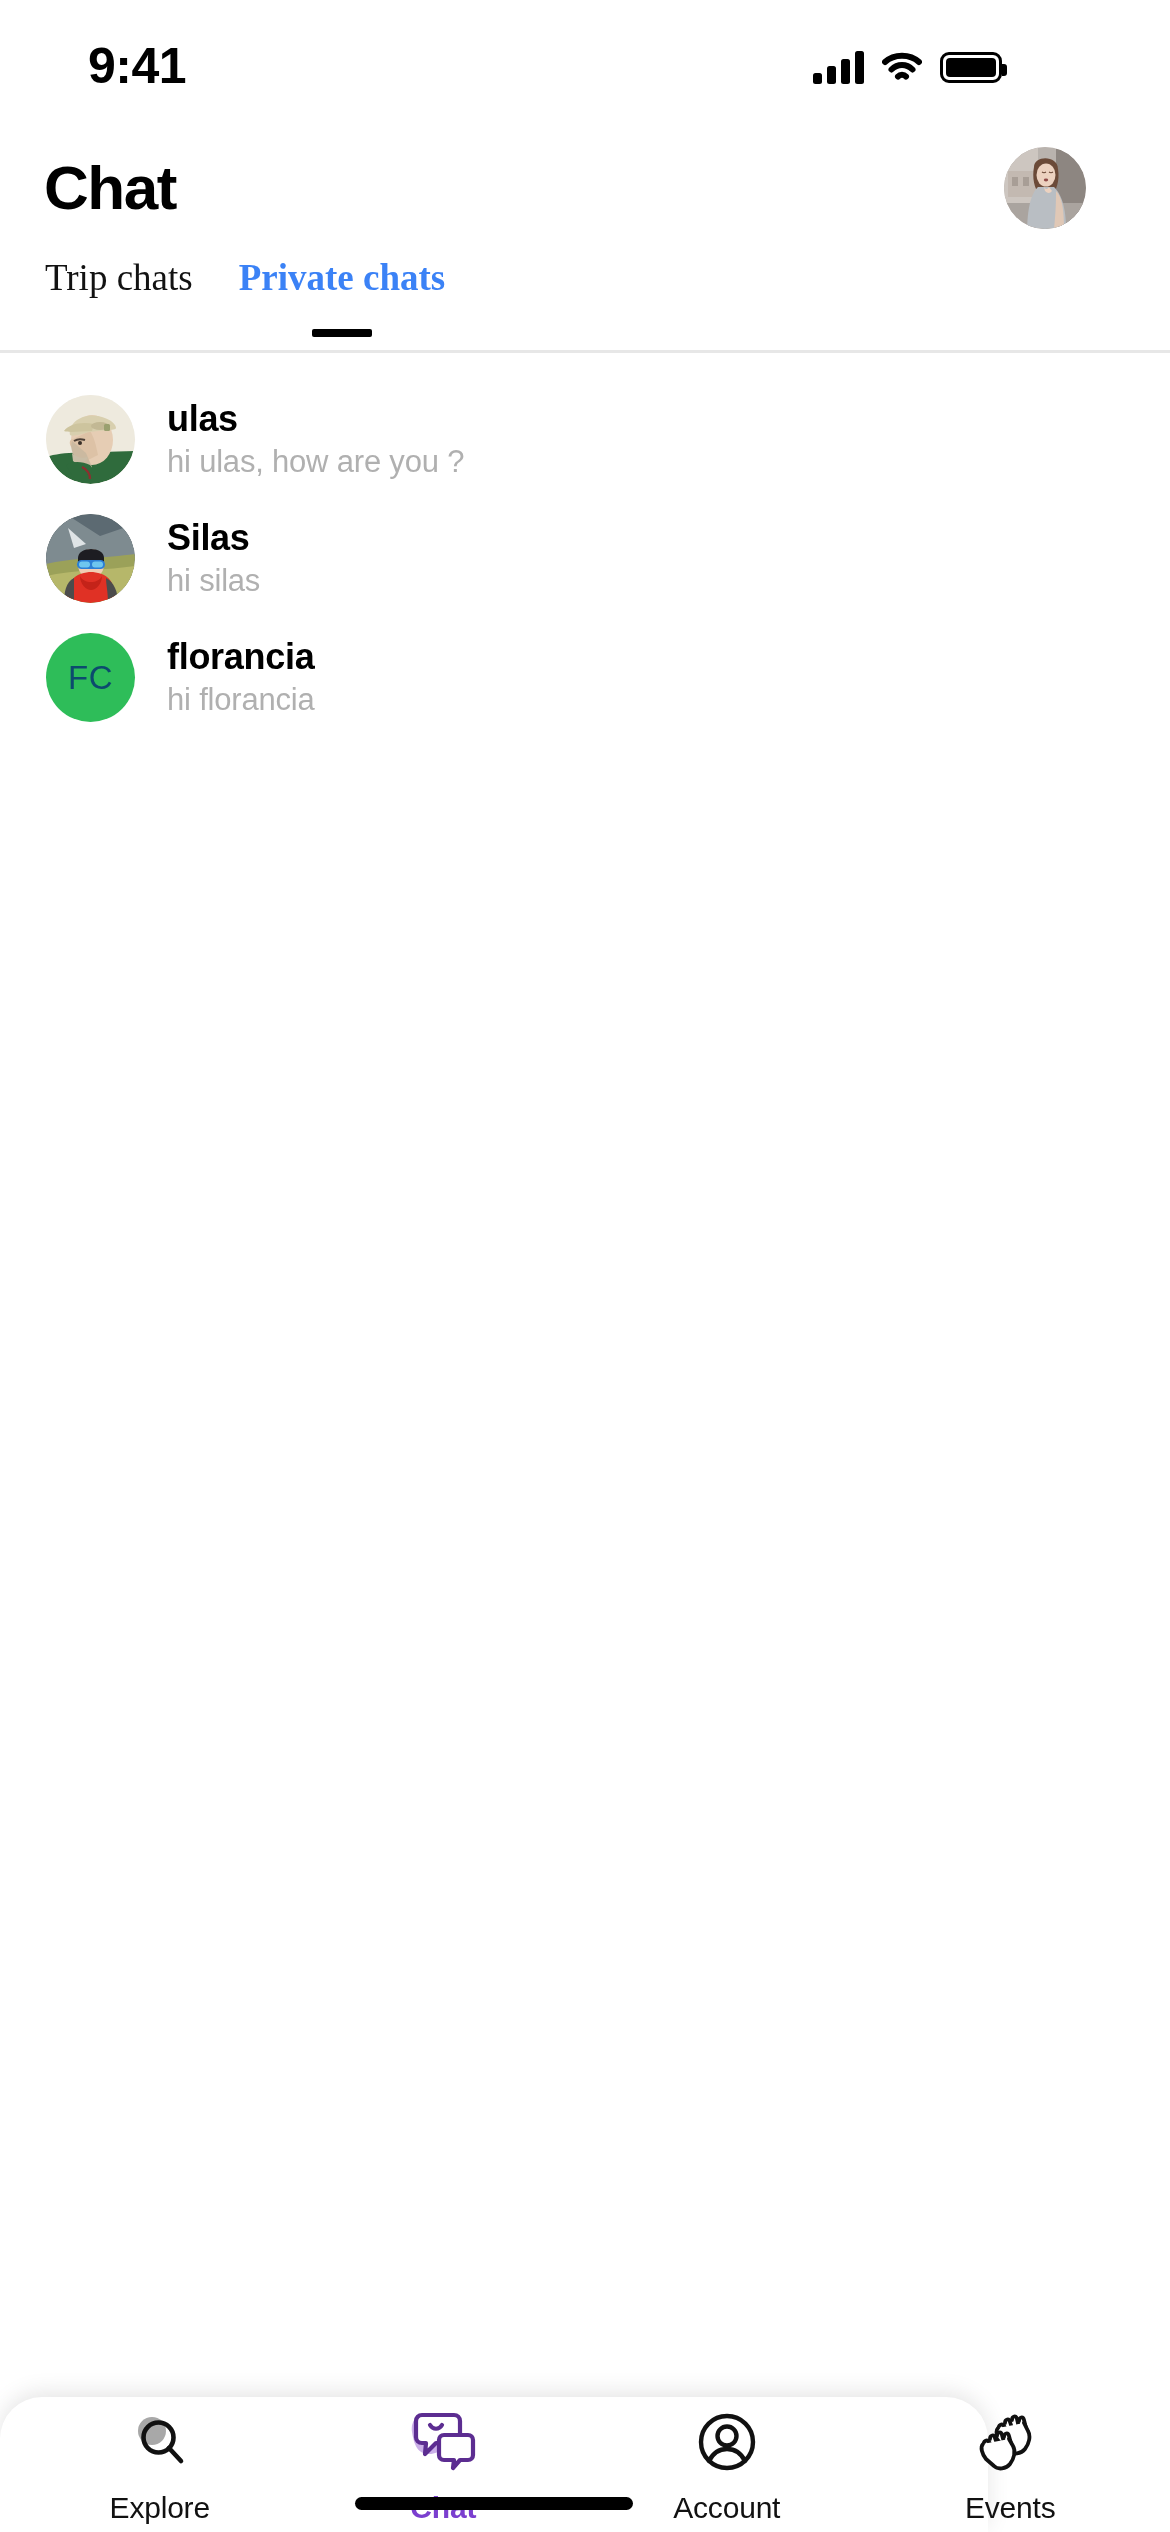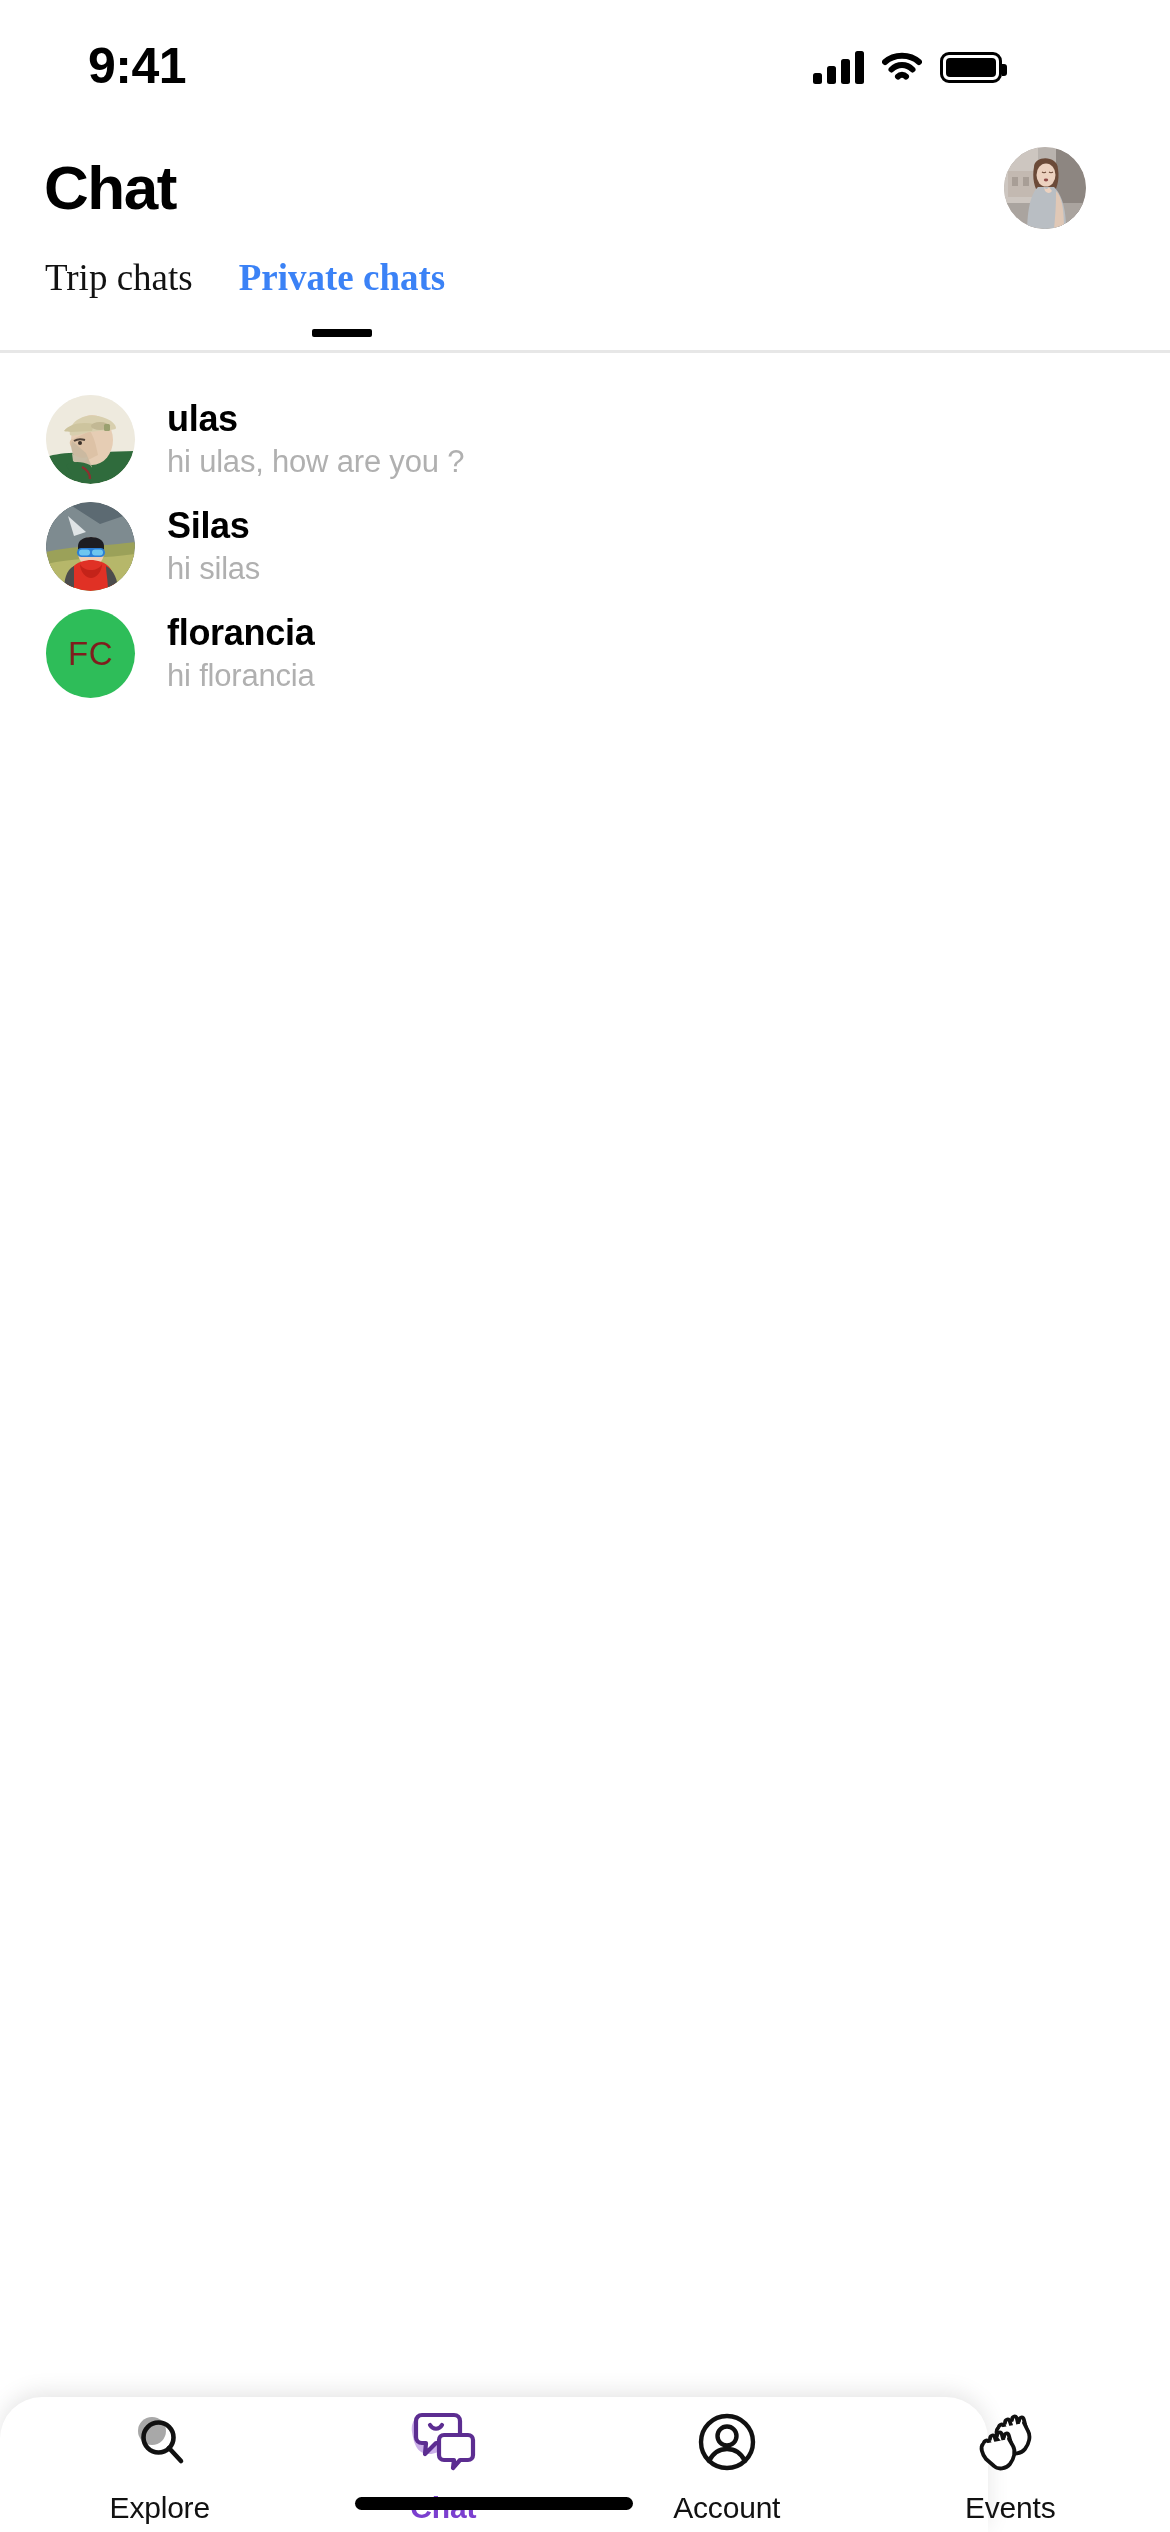--- a/index.html
+++ b/index.html
@@ -71,34 +71,34 @@
     position:absolute; left:50%; transform:translateX(-50%);
     bottom:0; width:60px; height:8px; background:#000; border-radius:2px;
   }
   .tabs-divider{
     position:absolute; top:350px; left:0; width:1170px; height:3px; background:#e7e7e7;
   }
 
   
   .chat-list{
     position:absolute; top:386px; left:0; width:1170px;
-    display:flex; flex-direction:column;
+    display:flex; flex-direction:column;gap:12px;
   }
   .chat-row{
     display:flex; align-items:center; gap:32px;
     padding:13px 44px 13px 46px; height:107px;
   }
   .chat-avatar{
     width:89px; height:89px; border-radius:50%; overflow:hidden; flex:none;
     display:flex; align-items:center; justify-content:center;
     background:#f0eee6;
   }
   .chat-avatar svg{ display:block; width:100%; height:100%; }
   .chat-avatar.initials{
-    color:#7f1d1d; font-size:33px; font-weight:400; letter-spacing:0.5px;
+    color:#0c4a6e; font-size:33px; font-weight:400; letter-spacing:0.5px;
   }
   .chat-text{ display:flex; flex-direction:column; gap:6px; min-width:0; }
   .chat-name{
     font-size:36px; font-weight:700; color:#000; line-height:1.12; letter-spacing:-0.3px;
   }
   .chat-msg{
     font-size:31px; font-weight:400; color:#b0b0b0; line-height:1.12; letter-spacing:-0.2px;
   }
 
   

